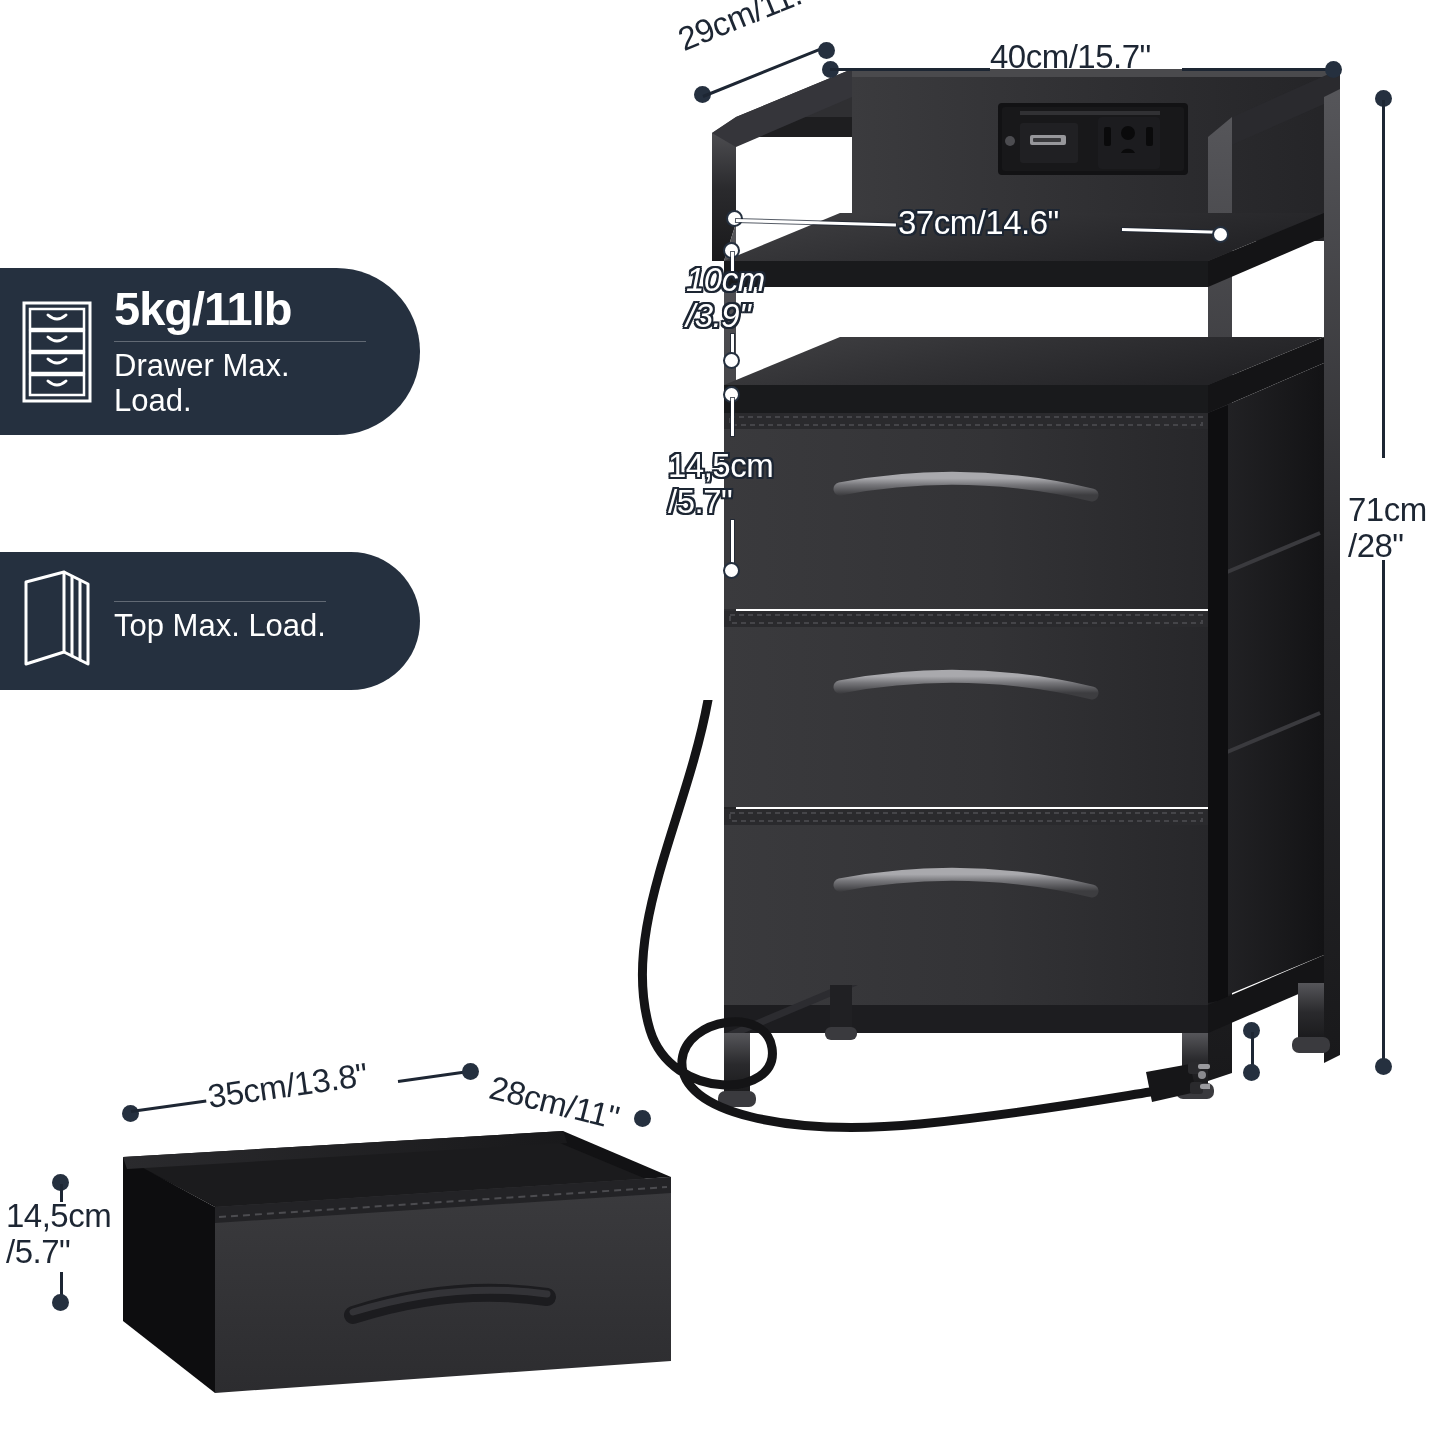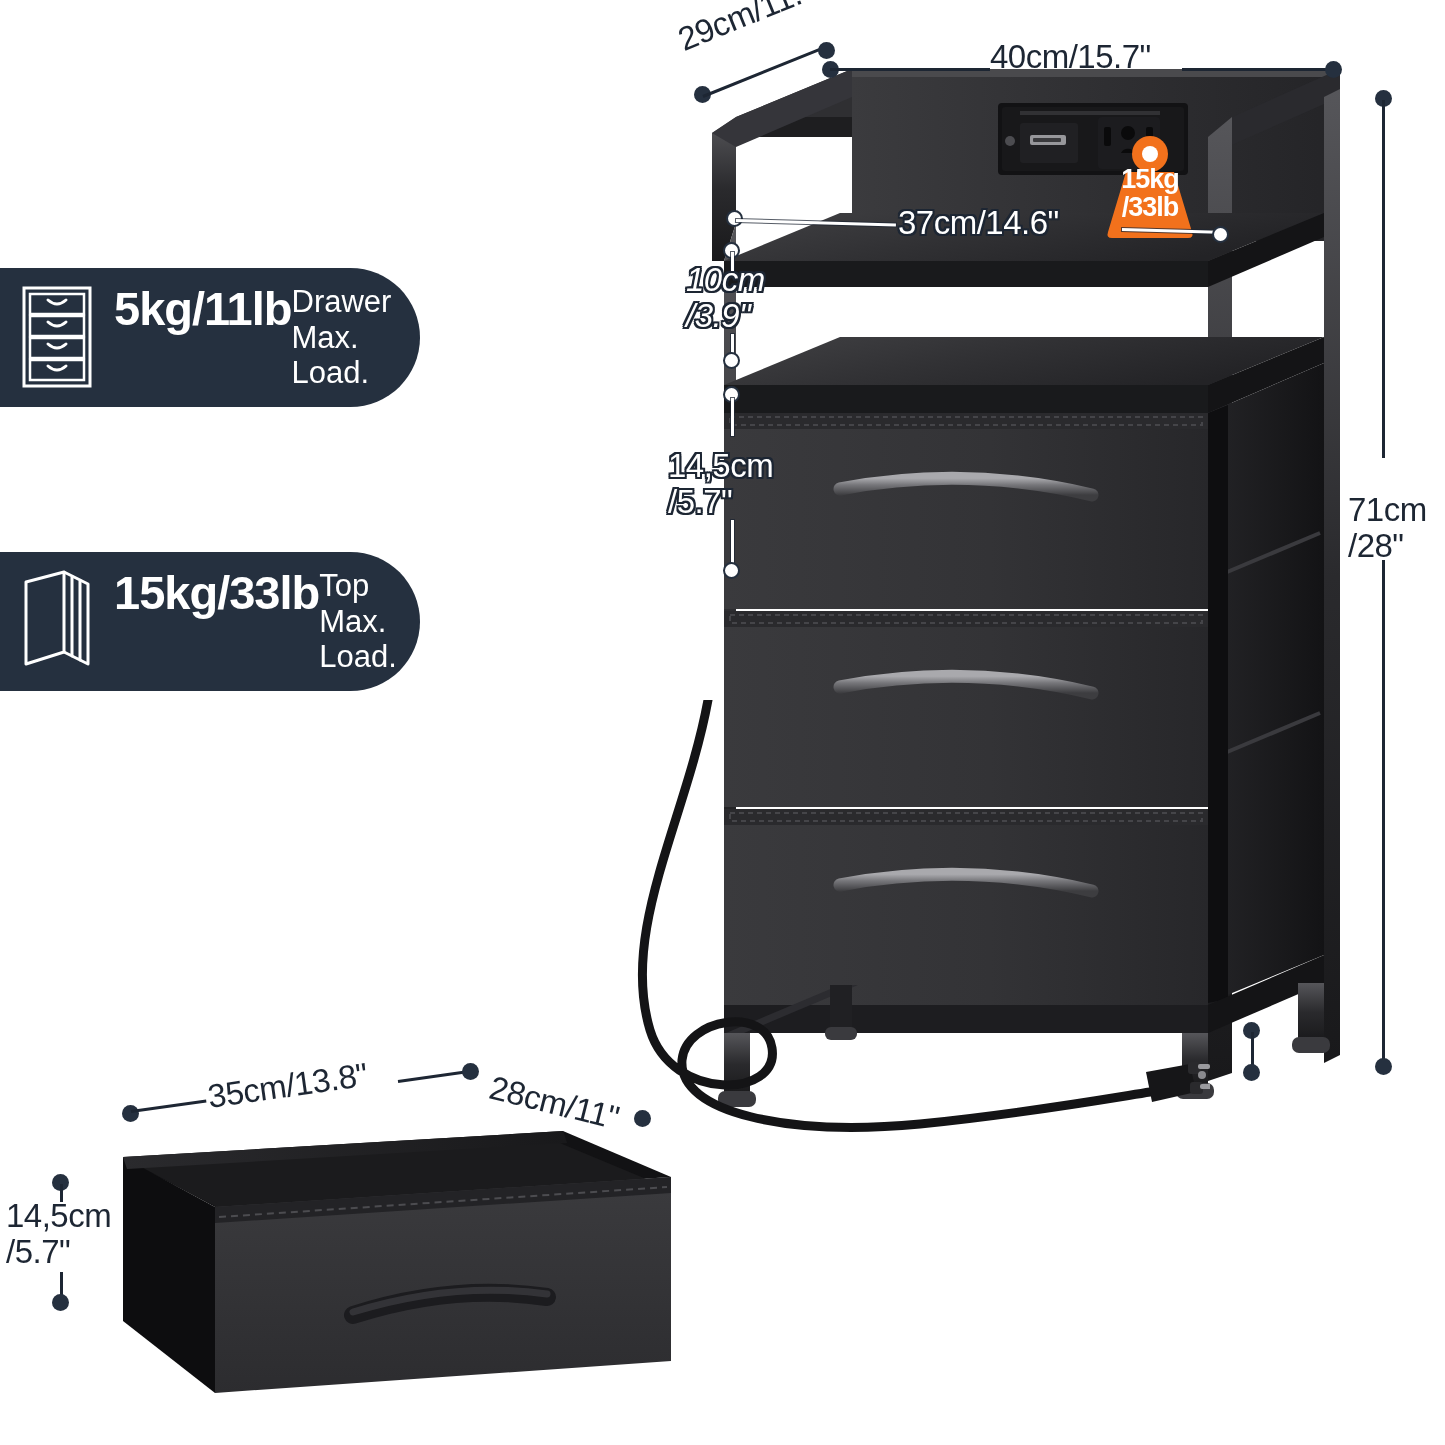--- a/index.html
+++ b/index.html
@@ -15,21 +15,21 @@
   
   .info-badge{
     position:absolute;
     display:flex; align-items:center;
     background:#25303f;
     border-radius:0 90px 90px 0;
     color:#fff;
     padding:16px 54px 16px 30px;
   }
   .info-badge .bicon{ width:74px; height:106px; flex:0 0 74px; margin-right:20px; }
-  .info-badge .btext{ display:flex; flex-direction:row; }
+  .info-badge .btext{ display:flex; flex-direction:column; }
   .info-badge .bval{
     font-size:47px; font-weight:700; letter-spacing:-1px; line-height:1.08;
     padding-bottom:4px;
   }
   .info-badge .bdiv{ height:1px; background:rgba(255,255,255,.28); margin:2px 0 6px 0; }
   .info-badge .blab{ font-size:31px; font-weight:400; line-height:1.15; letter-spacing:0px;}
 
   
   .dim{
     position:absolute;
@@ -277,37 +277,25 @@
   <div class="info-badge" style="left:-10px; top:552px; width:430px;">
     <span class="bicon">
       <svg viewBox="0 0 74 106" width="74" height="106">
         <polygon points="6,14 44,4 44,84 6,96" fill="none" stroke="#ffffff" stroke-width="3" stroke-linejoin="round"></polygon>
         <polyline points="44,4 52,8 52,88 44,84" fill="none" stroke="#ffffff" stroke-width="3" stroke-linejoin="round"></polyline>
         <polyline points="52,8 60,12 60,92 52,88" fill="none" stroke="#ffffff" stroke-width="3" stroke-linejoin="round"></polyline>
         <polyline points="60,12 68,16 68,96 60,92" fill="none" stroke="#ffffff" stroke-width="3" stroke-linejoin="round"></polyline>
       </svg>
     </span>
     <span class="btext">
-      <span class="bval">15kg/33lb</span>
       <span class="bdiv"></span>
       <span class="blab">Top Max. Load.</span>
     </span>
   </div>
 
-  <div class="wtag" style="left:1096px; top:132px;">
-    <svg viewBox="0 0 108 108" width="108" height="108">
-      <circle cx="54" cy="22" r="18" fill="#f2711c"></circle>
-      <circle cx="54" cy="22" r="8" fill="#ffffff"></circle>
-      <path d="M30 40 L78 40 L96 100 Q98 106 92 106 L16 106 Q10 106 12 100 Z" fill="#f2711c"></path>
-    </svg>
-    <span class="wtxt">
-      <span>15kg</span><br>
-      <span>/33lb</span>
-    </span>
-  </div>
 
 
   <div>
     <div class="ddot" style="left:694px; top:86px;"></div>
     <div class="dline h" style="left:703px; top:95px; width:126px;
          transform:rotate(-22deg); transform-origin:0 50%;"></div>
     <div class="ddot" style="left:818px; top:42px;"></div>
     <div class="dim" style="left:680px; top:22px; transform:rotate(-22deg); transform-origin:0 50%;">29cm/11.4"</div>
   </div>
 

